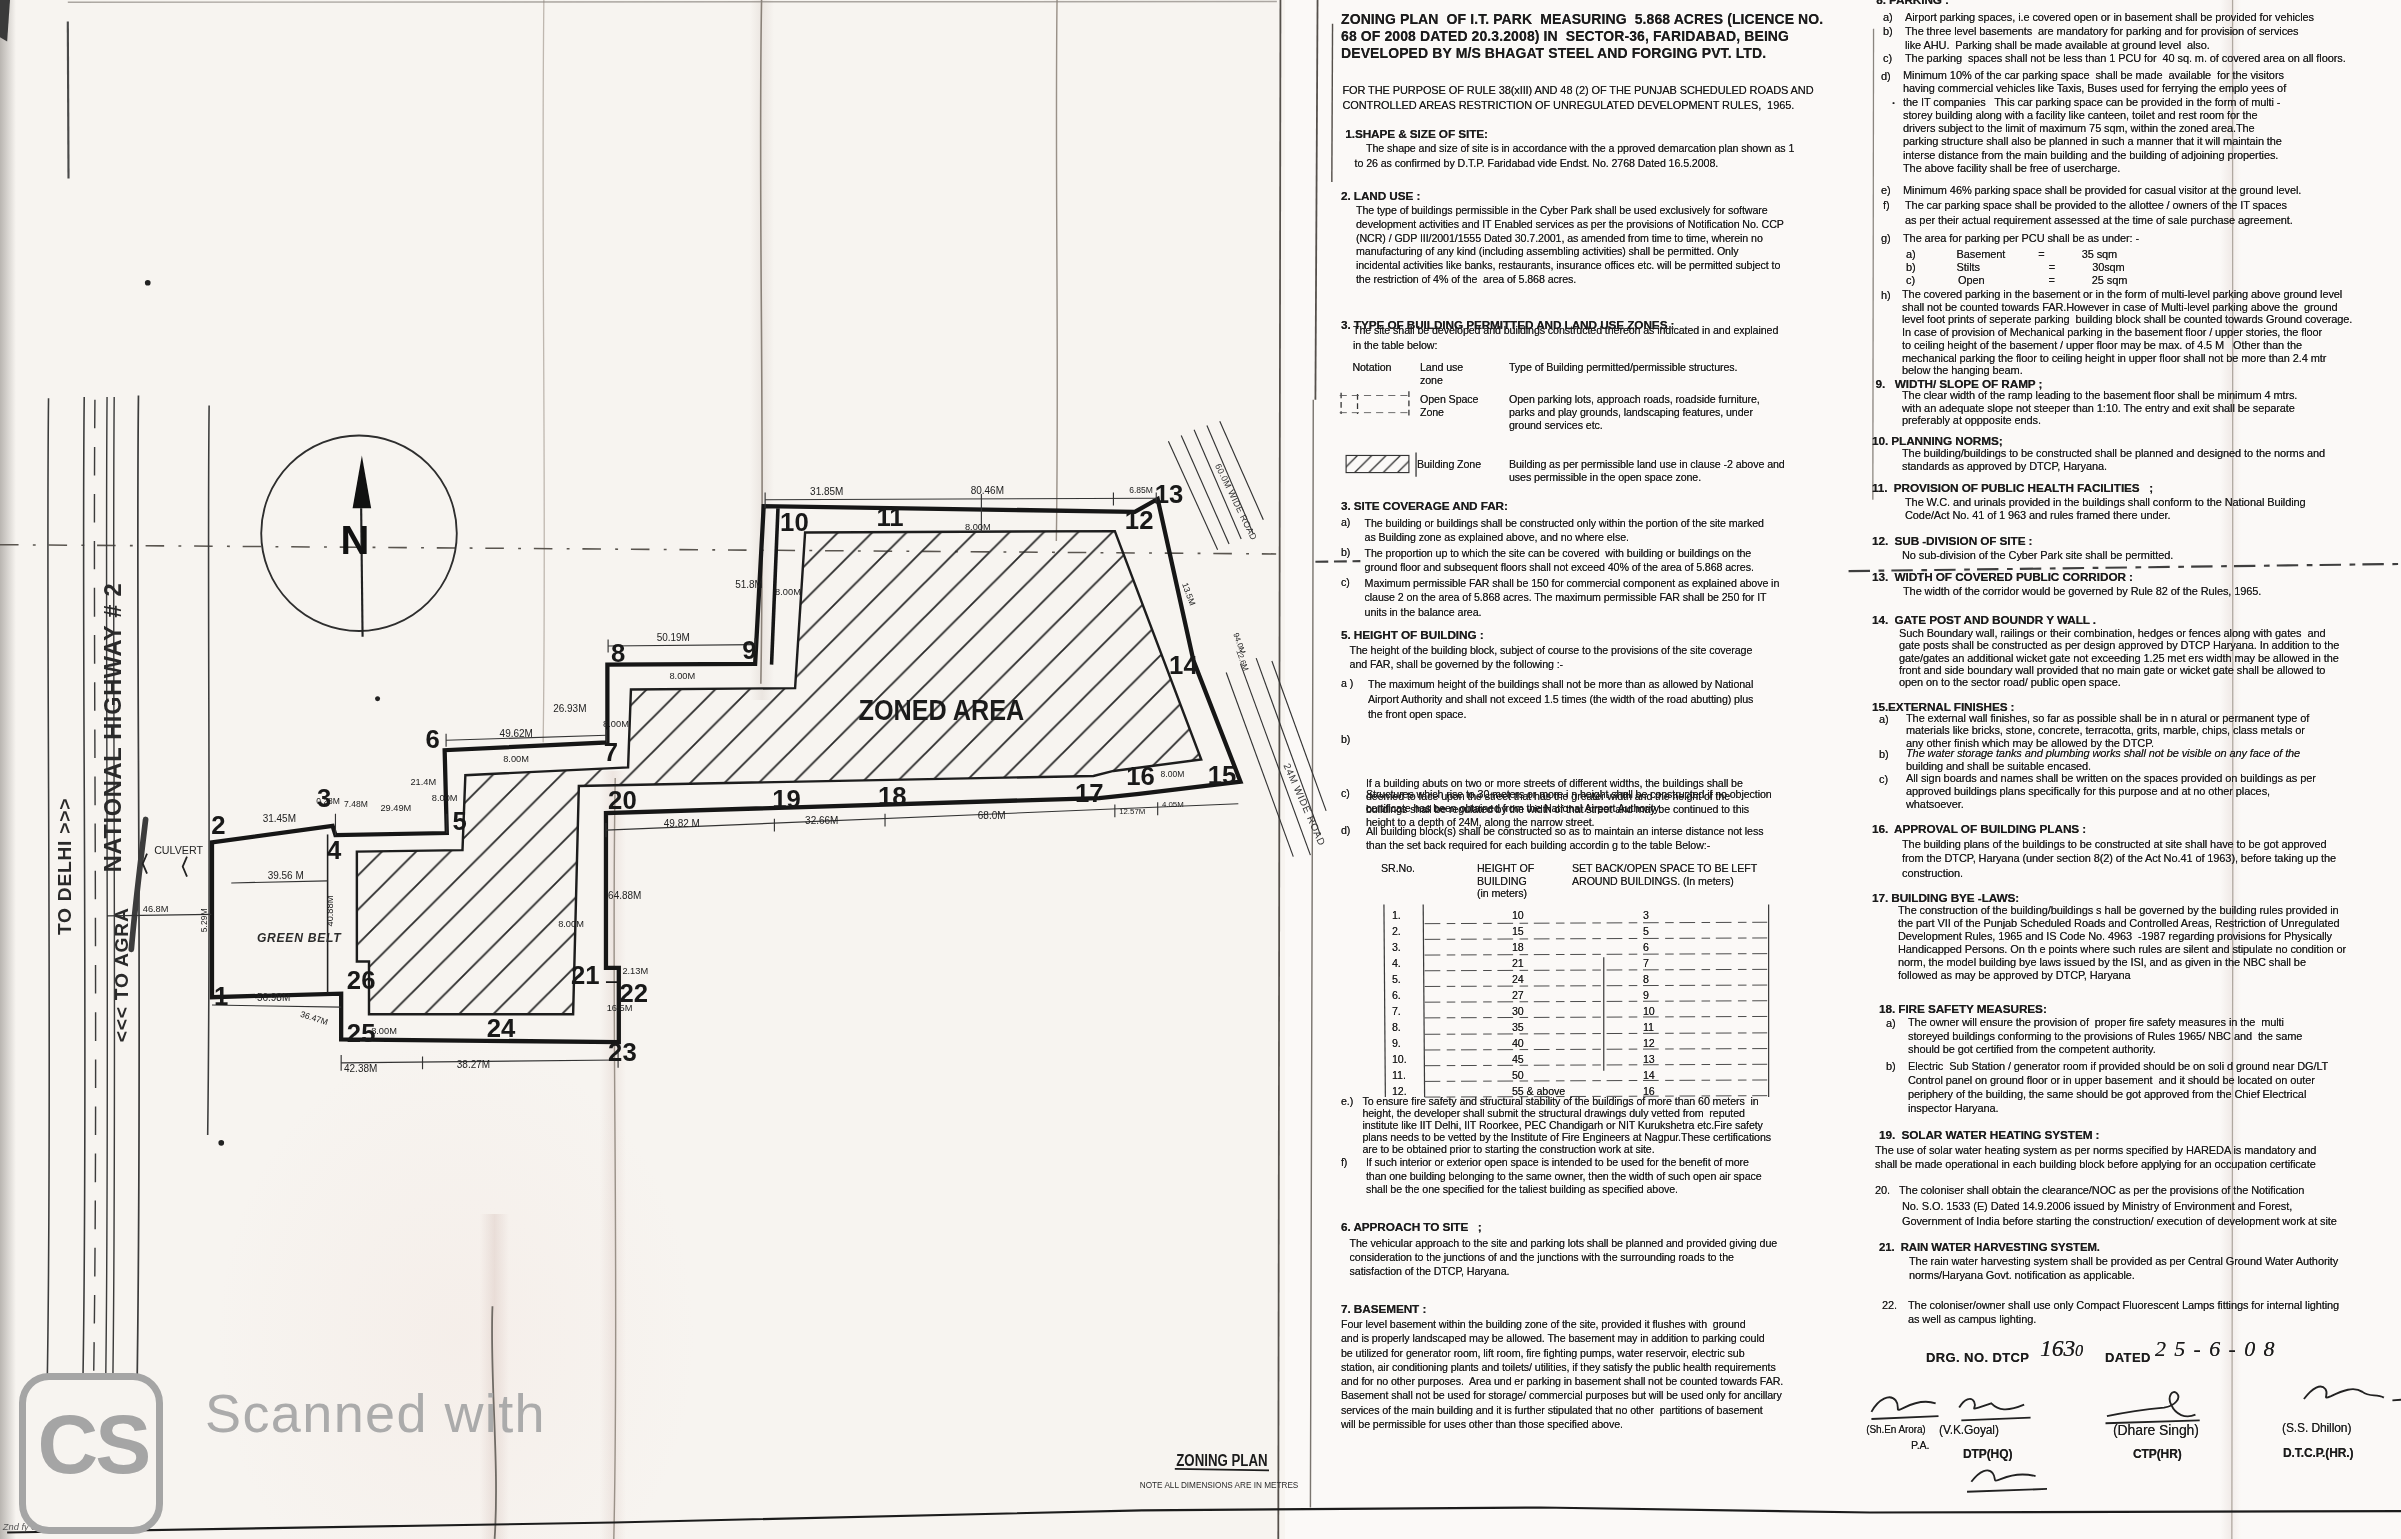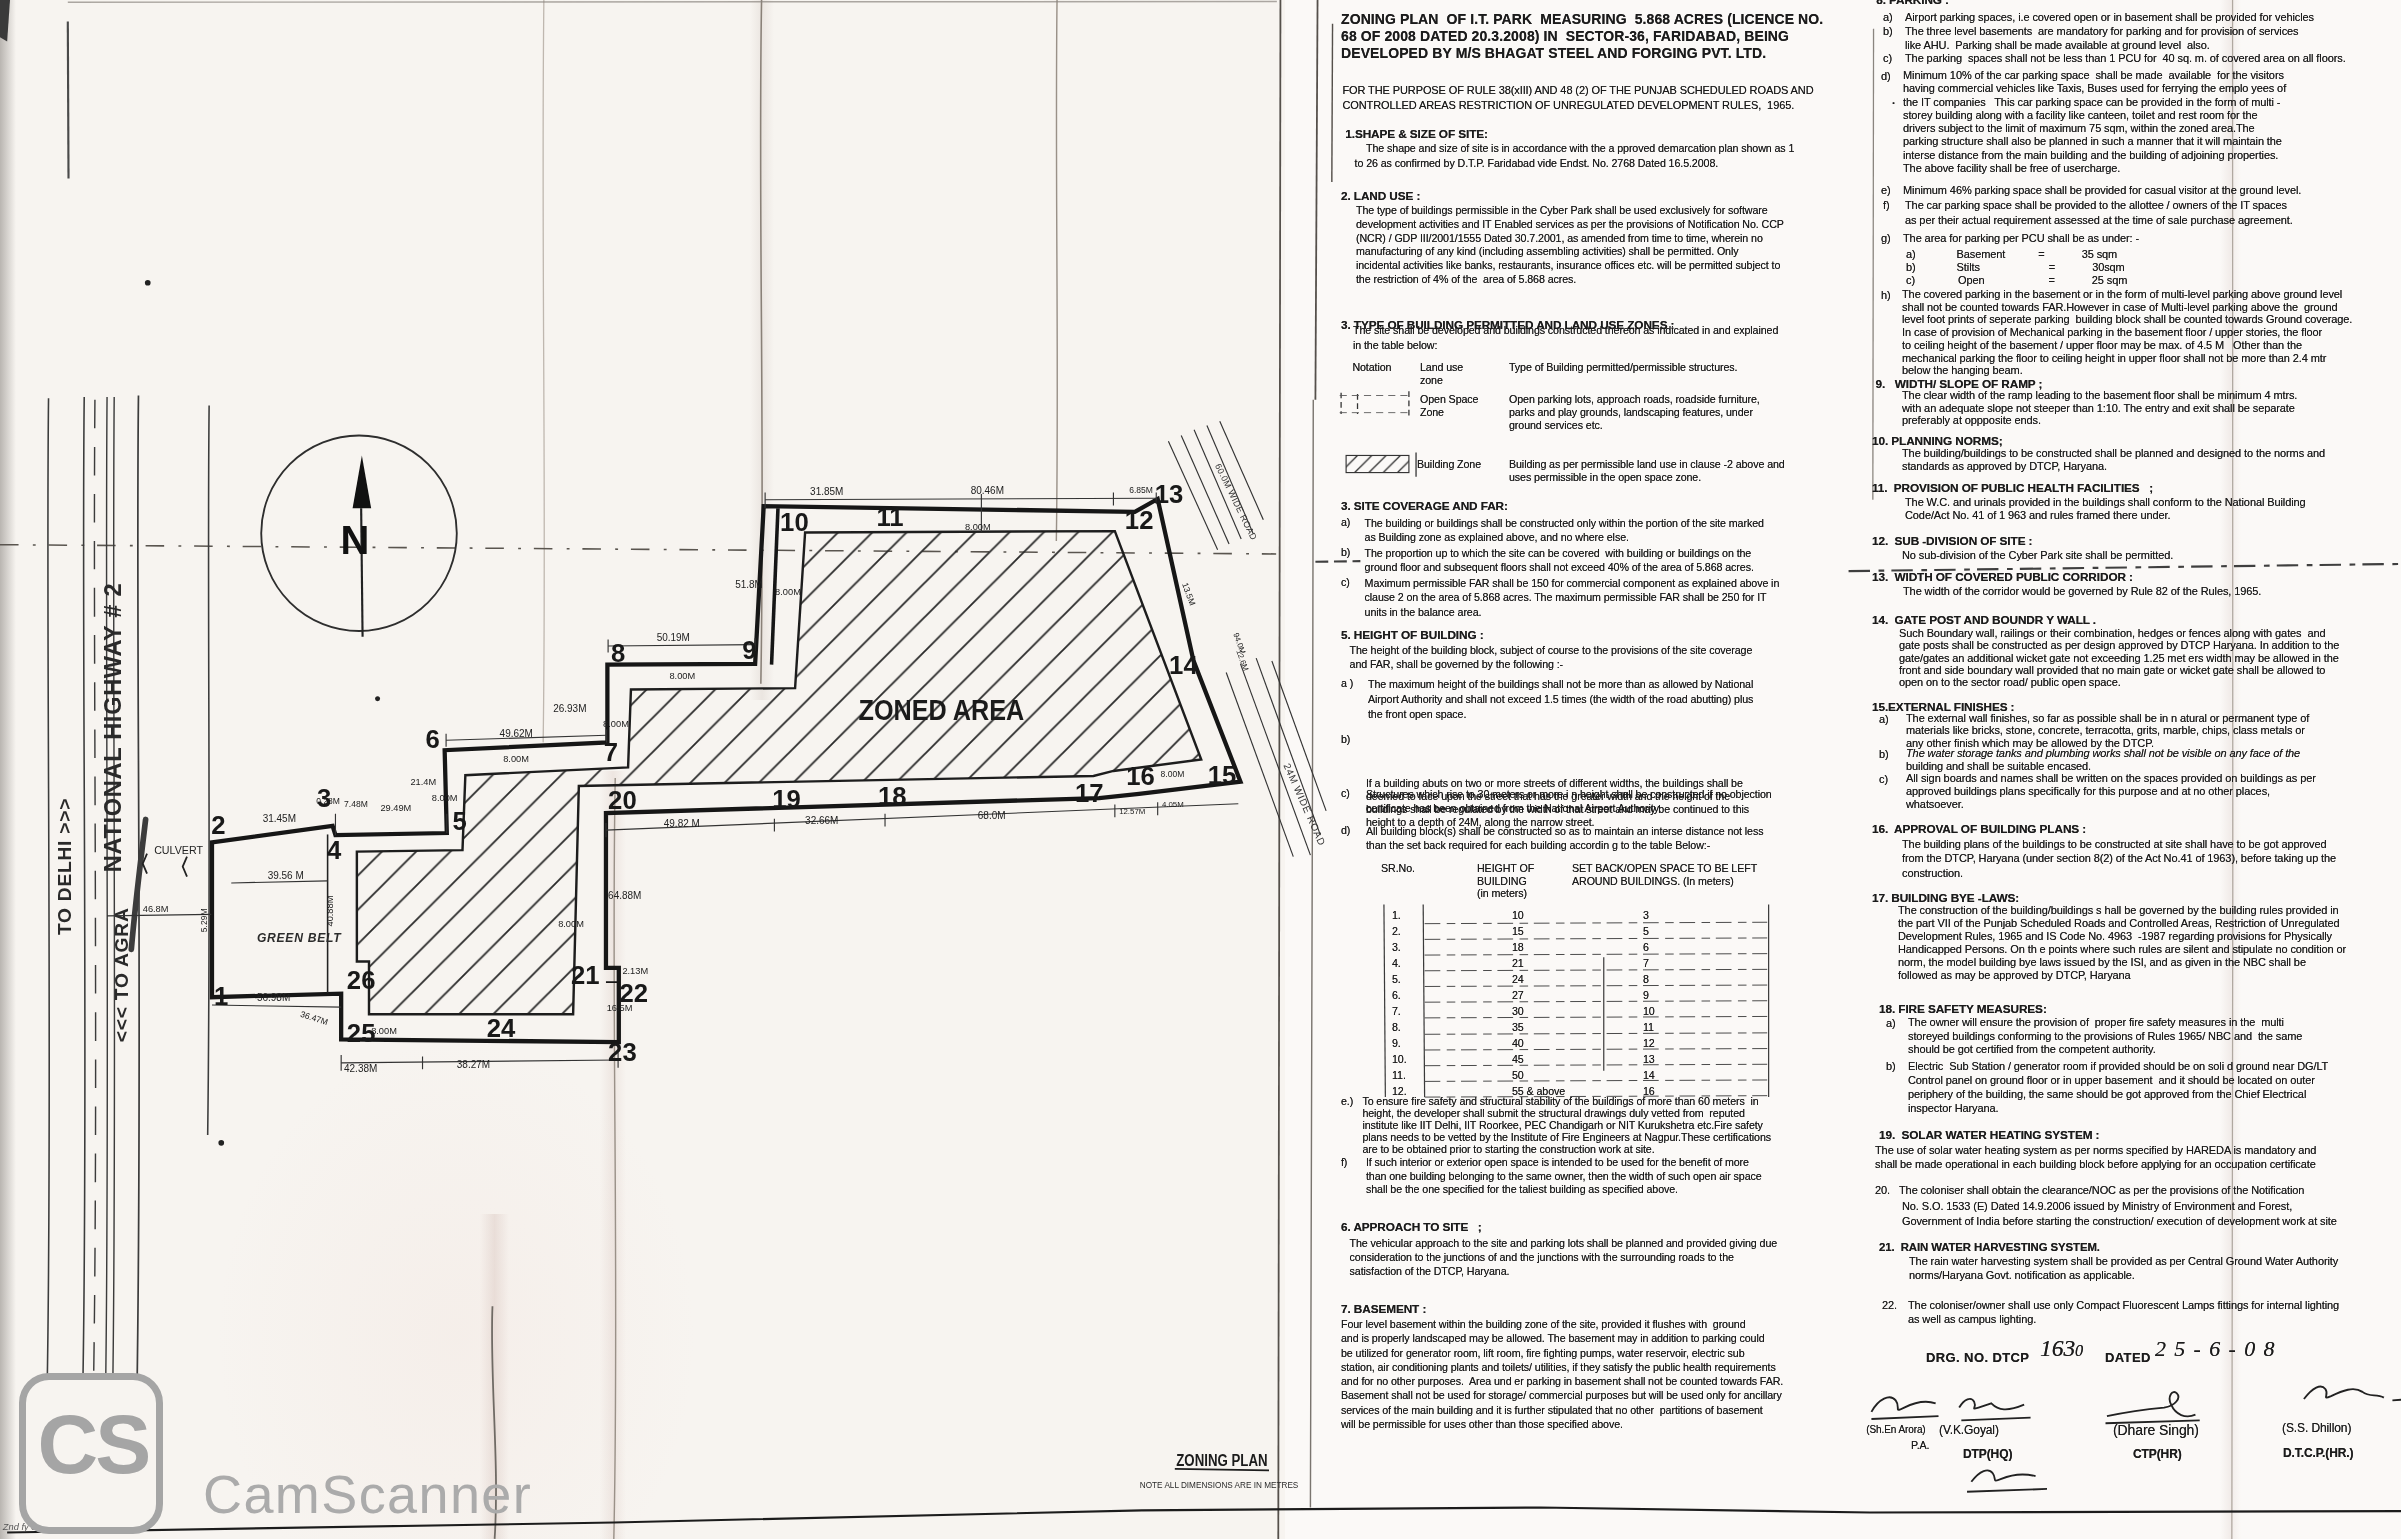--- a/index.html
+++ b/index.html
@@ -357,16 +357,16 @@
 <div class="sec" style="left:49px;top:1438px;font-size:10.7px;">P.A.</div>
 <div class="sec b" style="left:101px;top:1447px;font-size:12px;">DTP(HQ)</div>
 <div class="sec" style="left:251px;top:1423px;font-size:14px;">(Dhare Singh)</div>
 <div class="sec b" style="left:271px;top:1447px;font-size:12px;">CTP(HR)</div>
 <div class="sec" style="left:420px;top:1421px;font-size:12px;">(S.S. Dhillon)</div>
 <div class="sec b" style="left:421px;top:1446px;font-size:12px;">D.T.C.P.(HR.)</div>
 </div>
 
 <div style="position:absolute;left:19px;top:1373px;width:144px;height:161px;border:7.9px solid #a5a5a5;border-radius:30px;box-sizing:border-box;background:#f7f4f0;"></div>
 <div style="position:absolute;left:36px;top:1396px;width:114px;text-align:center;font-size:84px;font-weight:bold;color:#a5a5a5;letter-spacing:-2.9px;">CS</div>
-<div style="position:absolute;left:203px;top:1463px;font-size:54px;color:#ababab;letter-spacing:1.4px;">CamScanner</div>
+<div style="position:absolute;left:205px;top:1382px;font-size:54px;color:#ababab;letter-spacing:1.4px;">Scanned with</div>
 
 </div>
 
 
 </body></html>

